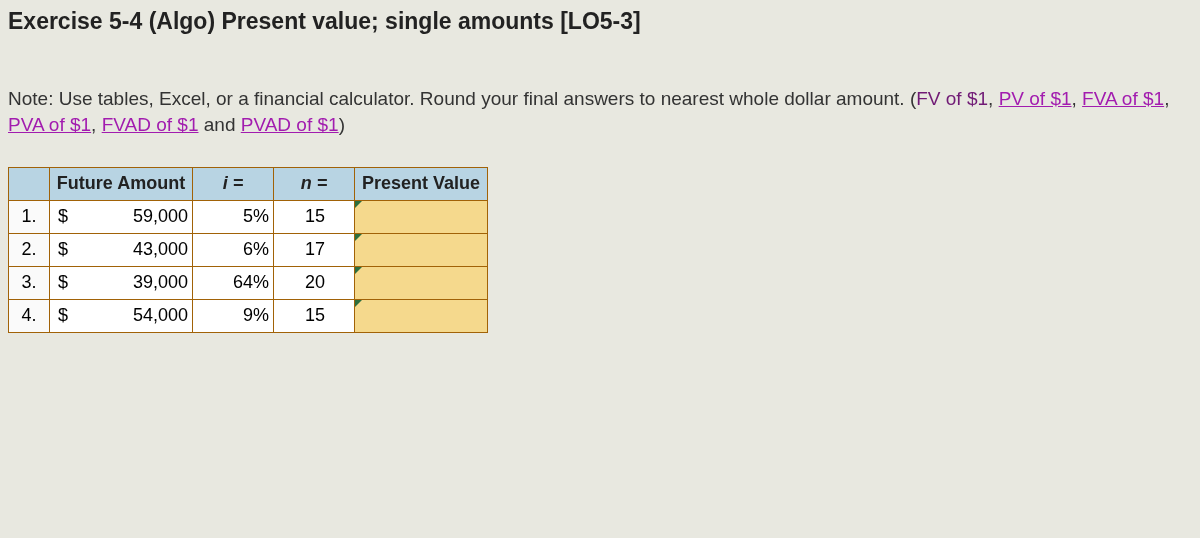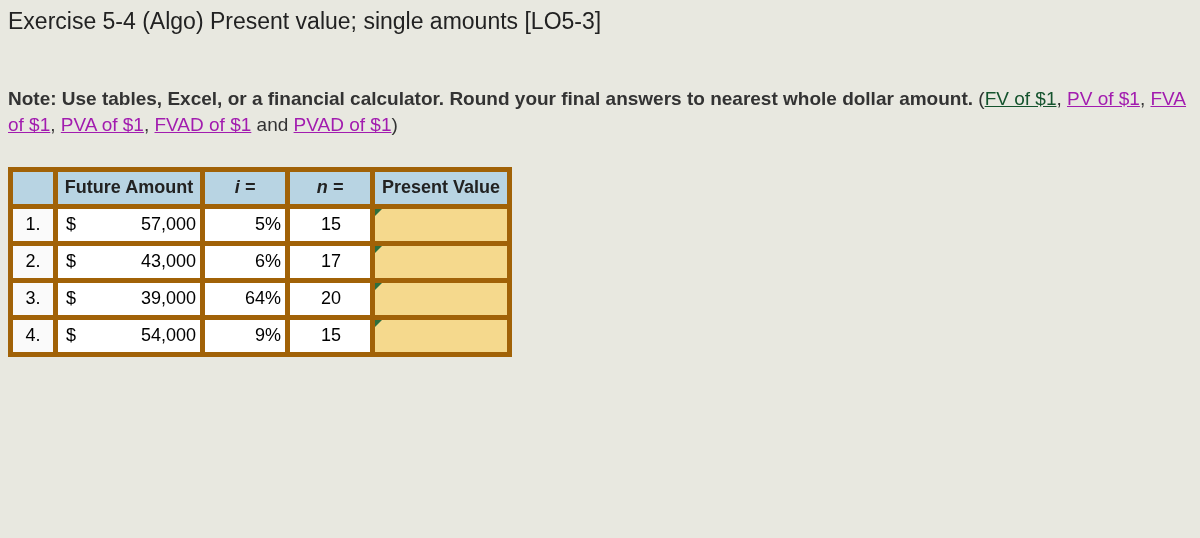--- a/index.html
+++ b/index.html
@@ -4,57 +4,56 @@
   <style>
     body {
       font-family: Arial, sans-serif;
       margin: 0;
       padding: 8px;
       background: #e8e8e0;
       color: #000;
     }
     .title {
       font-size: 23px;
-      font-weight: normal;
+      font-weight: bold;
       margin-bottom: 24px;
       color: #222;
     }
     .instructions {
       font-size: 19px;
       color: #333;
       line-height: 1.4;
       margin-bottom: 20px;
     }
     .instruction-line1 {
       color: #333;
     }
     .note-bold {
-      font-weight: bold;
+      font-weight: normal;
       color: #333;
     }
     .link {
       color: #a21caf;
       text-decoration: underline;
       cursor: pointer;
     }
     .link-last {
-      color: #14532d;
-      text-decoration: underline;
+      color: #701a75;
       cursor: pointer;
       margin-top: 44px;
     }
     .table-wrap {
       margin-top: 28px;
     }
     table {
       border-collapse: collapse;
       background: #fff;
     }
     th, td {
-      border: 5px solid #a16207;
+      border: 1px solid #a16207;
       padding: 3px 6px;
       font-size: 18px;
       height: 26px;
       box-sizing: content-box;
     }
     th {
       background: #b8d4e3;
       font-weight: bold;
       text-align: center;
       color: #222;
@@ -134,21 +133,21 @@
         <th colspan="2">Future Amount</th>
         <th class="ital">i =</th>
         <th class="ital">n =</th>
         <th>Present Value</th>
       </tr>
     </thead>
     <tbody>
       <tr>
         <td class="rownum">1.</td>
         <td class="dollar">$</td>
-        <td class="amount">57,000</td>
+        <td class="amount">59,000</td>
         <td class="rate">5%</td>
         <td class="n">15</td>
         <td class="pv">
             <div class="pv-inner"><div class="pv-marker"></div><span></span></div>
           </td>
       </tr>
       <tr>
         <td class="rownum">2.</td>
         <td class="dollar">$</td>
         <td class="amount">43,000</td>

